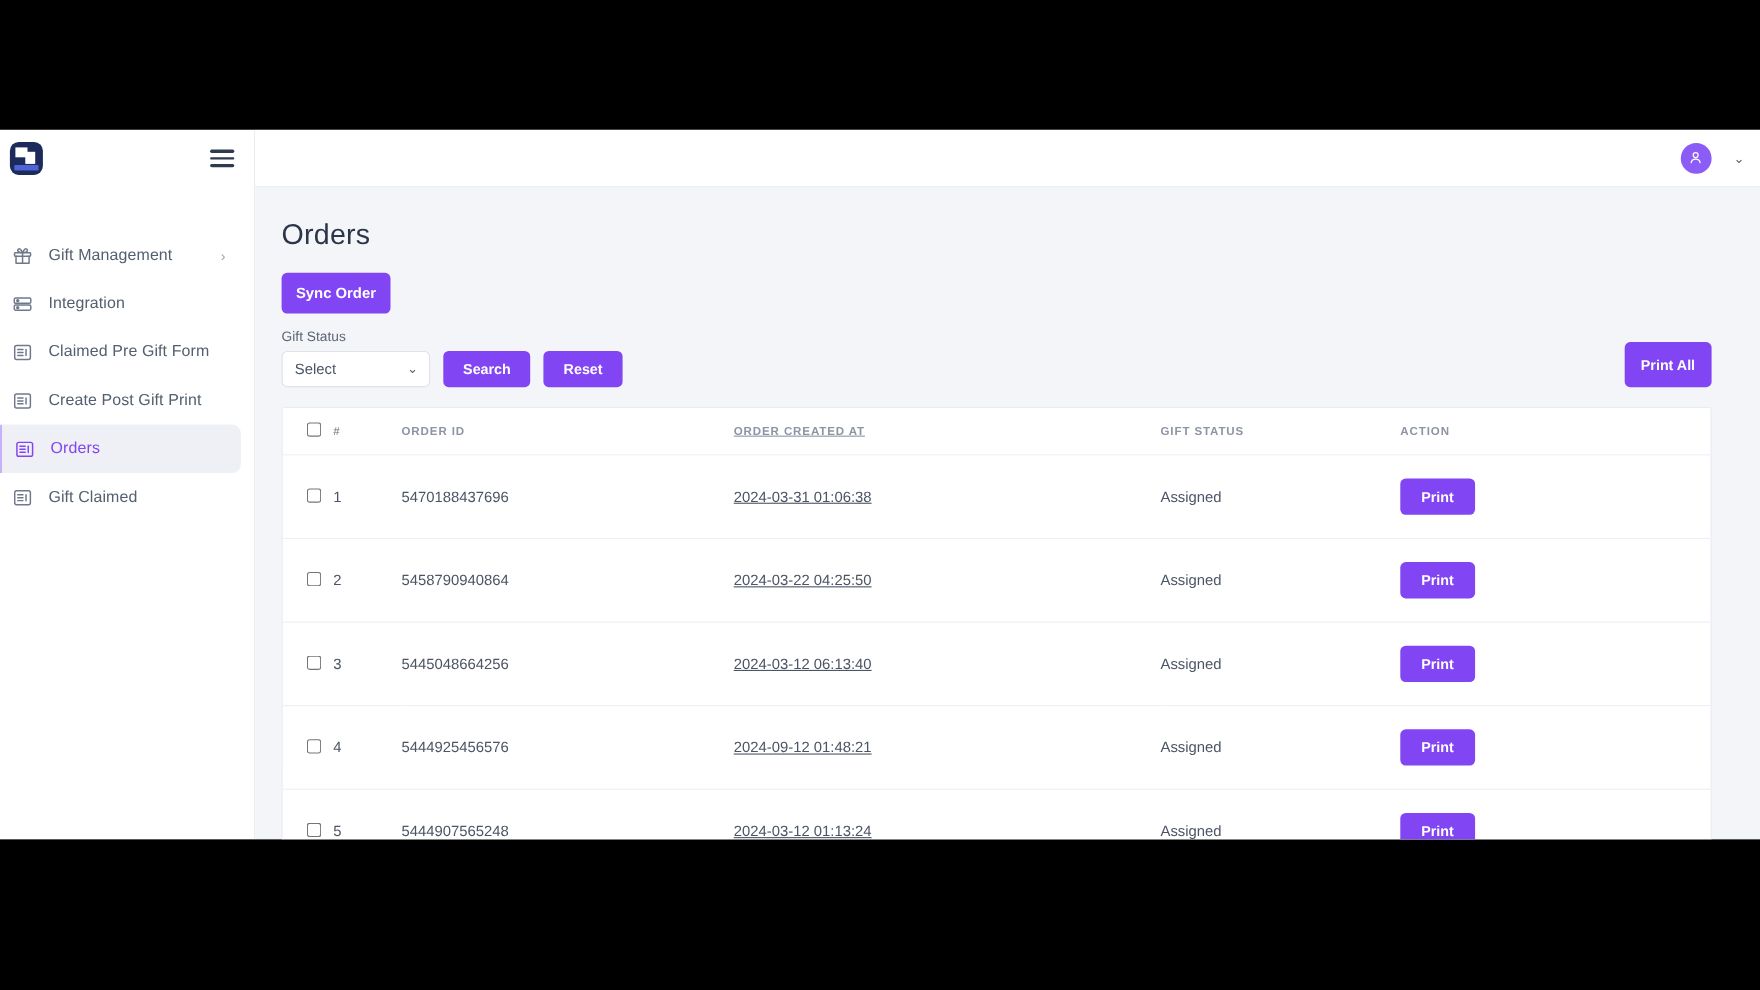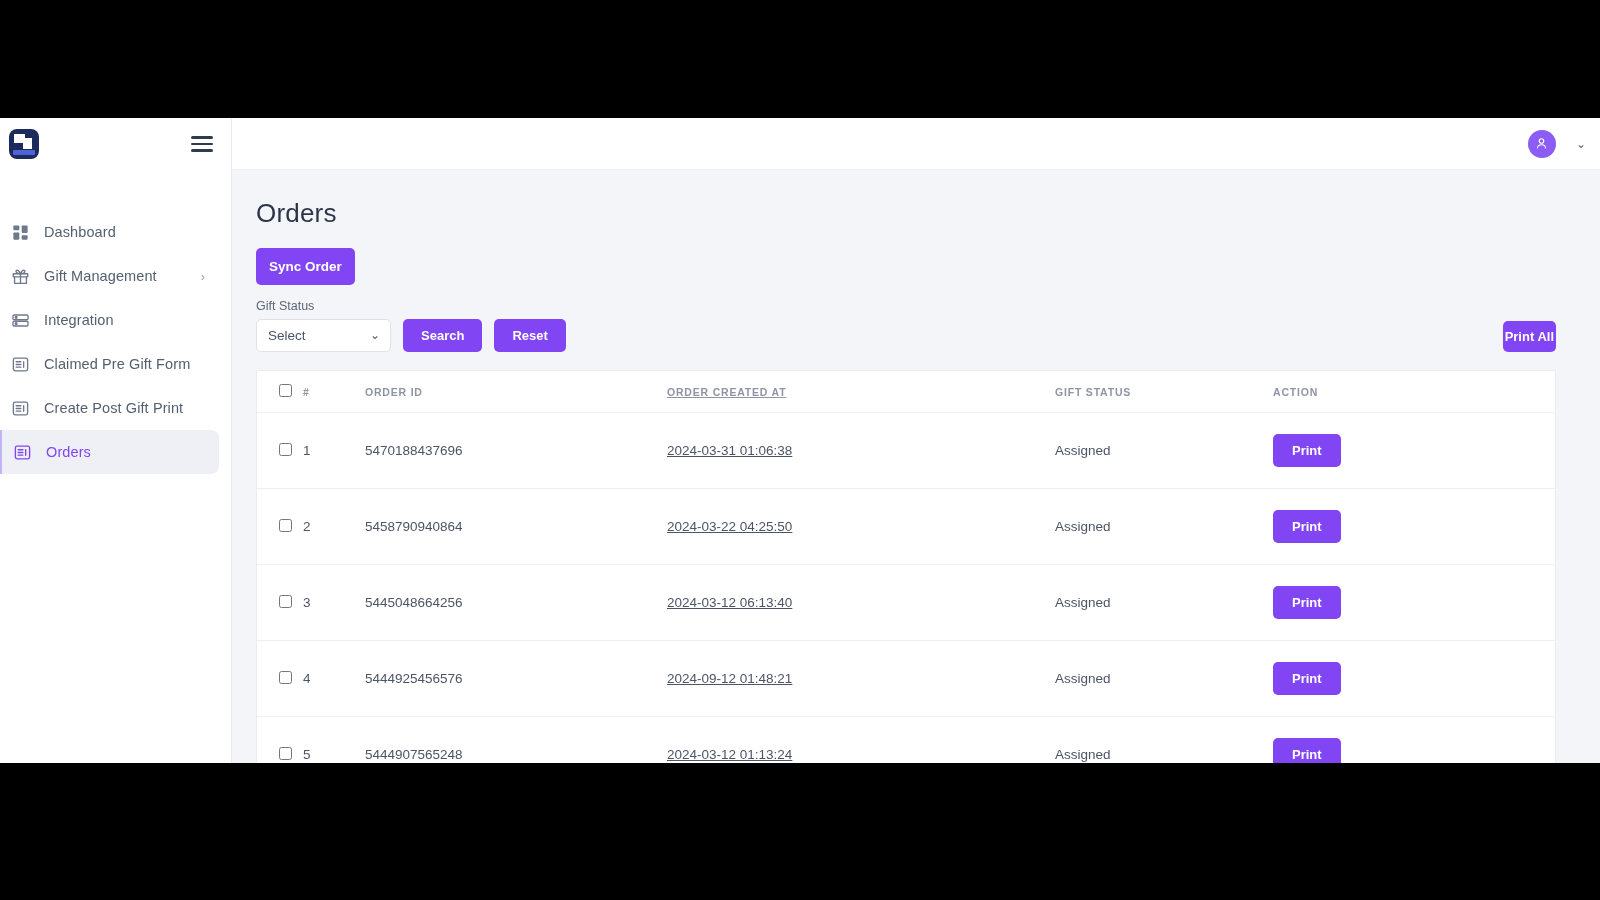--- a/index.html
+++ b/index.html
@@ -127,21 +127,21 @@
     display: flex; align-items: center; padding: 0 11px;
     font-size: 13.5px; color: #4b5462; cursor: pointer;
   }
   .select-caret {
     position: absolute; right: 10px; top: 50%; transform: translateY(-55%);
     color: #55606e; font-size: 12px;
   }
   .btn-search, .btn-reset { height: 33px; padding: 0 18px; }
   .btn-printall {
     position: absolute; right: 0; bottom: 0;
-    height: 31px; padding: 0 2px; font-size: 13px;
+    height: 41px; padding: 0 15px; font-size: 13px;
   }
 
   
   .table-card {
     margin-top: 18px; margin-right: 0;
     background: #ffffff; border: 1px solid #eaecf1;
     border-radius: 2px;
   }
   table { width: 100%; border-collapse: collapse; }
   thead th {
@@ -185,31 +185,20 @@
         <span></span>
           <span></span>
           <span></span>
       </div>
     </div>
     <div class="nav-spacer"></div>
     <nav class="nav" id="nav-list">
         <div class="nav-item">
           <span class="ico">
             <svg width="19" height="19" viewBox="0 0 24 24" stroke-linecap="round" stroke-linejoin="round">
-              <rect x="3" y="3" width="7.5" height="6" rx="1" fill="#70798a" stroke="none"></rect>
-              <rect x="13.5" y="3" width="7.5" height="9.5" rx="1" fill="#70798a" stroke="none"></rect>
-              <rect x="3" y="12" width="7.5" height="9" rx="1" fill="#70798a" stroke="none"></rect>
-              <rect x="13.5" y="15.5" width="7.5" height="5.5" rx="1" fill="#70798a" stroke="none"></rect>
-            </svg>
-          </span>
-          <span class="nav-label">Dashboard</span>
-        </div>
-        <div class="nav-item">
-          <span class="ico">
-            <svg width="19" height="19" viewBox="0 0 24 24" stroke-linecap="round" stroke-linejoin="round">
               <rect x="2.8" y="8.5" width="18.4" height="4" rx="0.8"></rect>
               <path d="M4.5 12.5v8.2h15v-8.2"></path>
               <path d="M12 8.5v12.2"></path>
               <path d="M12 8.5C12 8.5 9.8 3 7.2 4.3 5.3 5.3 6.6 8.5 12 8.5z"></path>
               <path d="M12 8.5C12 8.5 14.2 3 16.8 4.3c1.9 1 .6 4.2-4.8 4.2z"></path>
             </svg>
           </span>
           <span class="nav-label">Gift Management</span>
           <span class="nav-chevron">›</span>
         </div>
@@ -252,20 +241,32 @@
           <span class="ico">
             <svg width="19" height="19" viewBox="0 0 24 24" stroke-linecap="round" stroke-linejoin="round">
               <rect x="3" y="4" width="18" height="16" rx="2.2"></rect>
               <path d="M6.5 8.5h6"></path>
               <path d="M6.5 12h6"></path>
               <path d="M6.5 15.3h6"></path>
               <path d="M16 8.5v7"></path>
             </svg>
           </span>
           <span class="nav-label">Orders</span>
+        </div>
+        <div class="nav-item">
+          <span class="ico">
+            <svg width="19" height="19" viewBox="0 0 24 24" stroke-linecap="round" stroke-linejoin="round">
+              <rect x="3" y="4" width="18" height="16" rx="2.2"></rect>
+              <path d="M6.5 8.5h6"></path>
+              <path d="M6.5 12h6"></path>
+              <path d="M6.5 15.3h6"></path>
+              <path d="M16 8.5v7"></path>
+            </svg>
+          </span>
+          <span class="nav-label">Gift Claimed</span>
         </div>
       </nav>
   </aside>
 
   <main id="main">
 
     <header id="topbar">
       <div class="avatar">
         <svg width="15" height="15" viewBox="0 0 24 24">
           <circle cx="12" cy="8" r="3.6"></circle>

